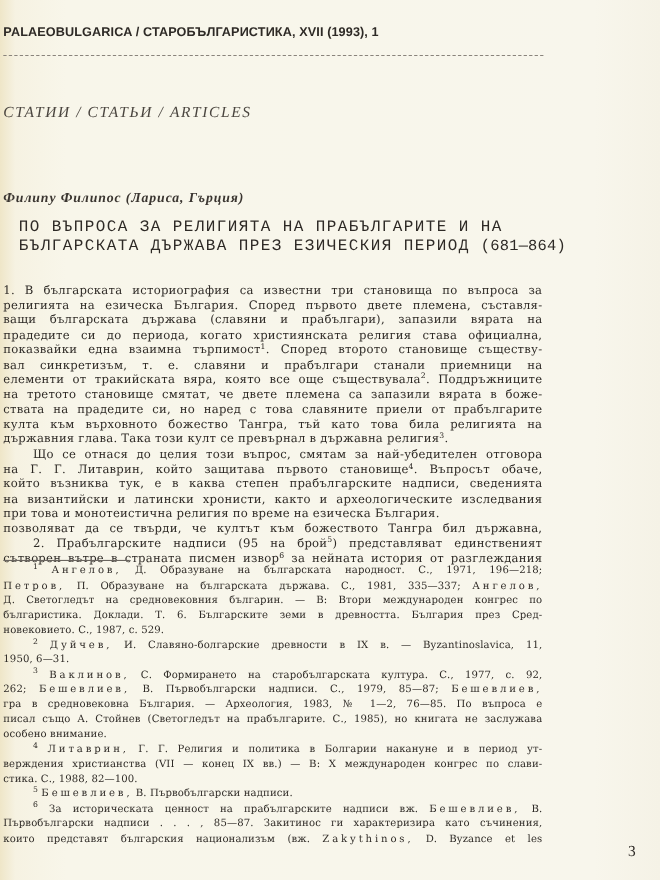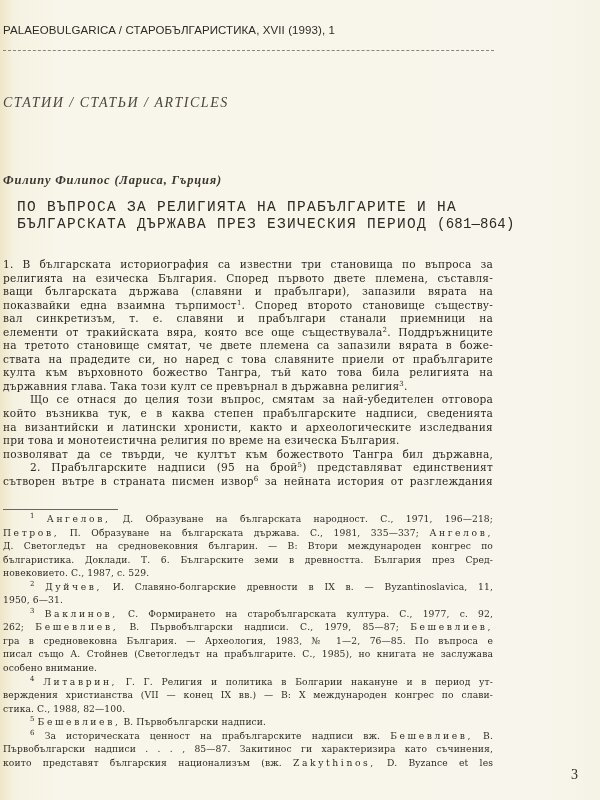--- a/index.html
+++ b/index.html
@@ -6,21 +6,21 @@
     body {
       width: 600px; height: 800px; overflow: hidden;
       background: #f6f3e6;
       font-family: "DejaVu Serif", "Liberation Serif", serif;
       color: #2a2622;
       position: relative;
     }
     .page { position: absolute; left: 0; top: 0; width: 600px; height: 800px;
       background: linear-gradient(90deg, #efe6c8 0px, #f6f2e2 14px, #f8f6ea 60px, #f8f6ec 540px, #f5f2e6 600px); }
     .running-head { position: absolute; left: 3px; top: 24px; font-family: "Liberation Sans", sans-serif;
-      font-size: 11.5px; font-weight: normal; letter-spacing: 0.1px; color: #2e2a26; white-space: nowrap; }
+      font-size: 11.5px; font-weight: bold; letter-spacing: 0.1px; color: #2e2a26; white-space: nowrap; }
     .head-rule { position: absolute; left: 3px; top: 50px; width: 491px; height: 0; border-top: 1px dashed #8a847c; }
     .section-label { position: absolute; left: 3px; top: 95px; font-family: "Liberation Serif", serif;
       font-style: italic; font-size: 14px; letter-spacing: 1.5px; color: #4a453f; white-space: nowrap; }
     .author { position: absolute; left: 3px; top: 173px; font-family: "Liberation Serif", serif;
       font-style: italic; font-weight: bold; font-size: 12.5px; letter-spacing: 0.8px; color: #3a3530; white-space: nowrap; }
     .title { position: absolute; left: 17px; top: 199px; width: 500px; font-family: Liberation Mono, monospace;
       font-size: 14.5px; letter-spacing: 1.3px; line-height: 17px; color: #2e2a26; }
     .title div { white-space: nowrap; }
     .title .yr { font-size: 14px; letter-spacing: 0.2px; }
     .body-text { position: absolute; left: 3px; top: 258px; width: 490px; font-family: "DejaVu Serif", serif;
@@ -50,28 +50,30 @@
 
   <div class="title">
     <div>ПО ВЪПРОСА ЗА РЕЛИГИЯТА НА ПРАБЪЛГАРИТЕ И НА</div>
     <div><span>БЪЛГАРСКАТА ДЪРЖАВА ПРЕЗ ЕЗИЧЕСКИЯ ПЕРИОД</span> <span class="yr">(681—864)</span></div>
   </div>
 
   <div class="body-text">
     <div class="line">1. В българската историография са известни три становища по въпроса за</div>
     <div class="line">религията на езическа България. Според първото двете племена, съставля-</div>
     <div class="line">ващи българската държава (славяни и прабългари), запазили вярата на</div>
+    <div class="line">прадедите си до периода, когато християнската религия става официална,</div>
     <div class="line"><span>показвайки една взаимна търпимост</span><sup>1</sup><span>. Според второто становище съществу-</span></div>
     <div class="line">вал синкретизъм, т. е. славяни и прабългари станали приемници на</div>
     <div class="line"><span>елементи от тракийската вяра, която все още съществувала</span><sup>2</sup><span>. Поддръжниците</span></div>
     <div class="line">на третото становище смятат, че двете племена са запазили вярата в боже-</div>
     <div class="line">ствата на прадедите си, но наред с това славяните приели от прабългарите</div>
     <div class="line">култа към върховното божество Тангра, тъй като това била религията на</div>
     <div class="line last"><span>държавния глава. Така този култ се превърнал в държавна религия</span><sup>3</sup><span>.</span></div>
     <div class="line indent">Що се отнася до целия този въпрос, смятам за най-убедителен отговора</div>
+    <div class="line"><span>на Г. Г. Литаврин, който защитава първото становище</span><sup>4</sup><span>. Въпросът обаче,</span></div>
     <div class="line">който възниква тук, е в каква степен прабългарските надписи, сведенията</div>
     <div class="line">на византийски и латински хронисти, както и археологическите изследвания</div>
     <div class="line last">при това и монотеистична религия по време на езическа България.</div>
     <div class="line">позволяват да се твърди, че култът към божеството Тангра бил държавна,</div>
     <div class="line indent"><span>2. Прабългарските надписи (95 на брой</span><sup>5</sup><span>) представляват единственият</span></div>
     <div class="line"><span>сътворен вътре в страната писмен извор</span><sup>6</sup><span> за нейната история от разглеждания</span></div>
   </div>
 
   <div class="fn-rule"></div>
 

